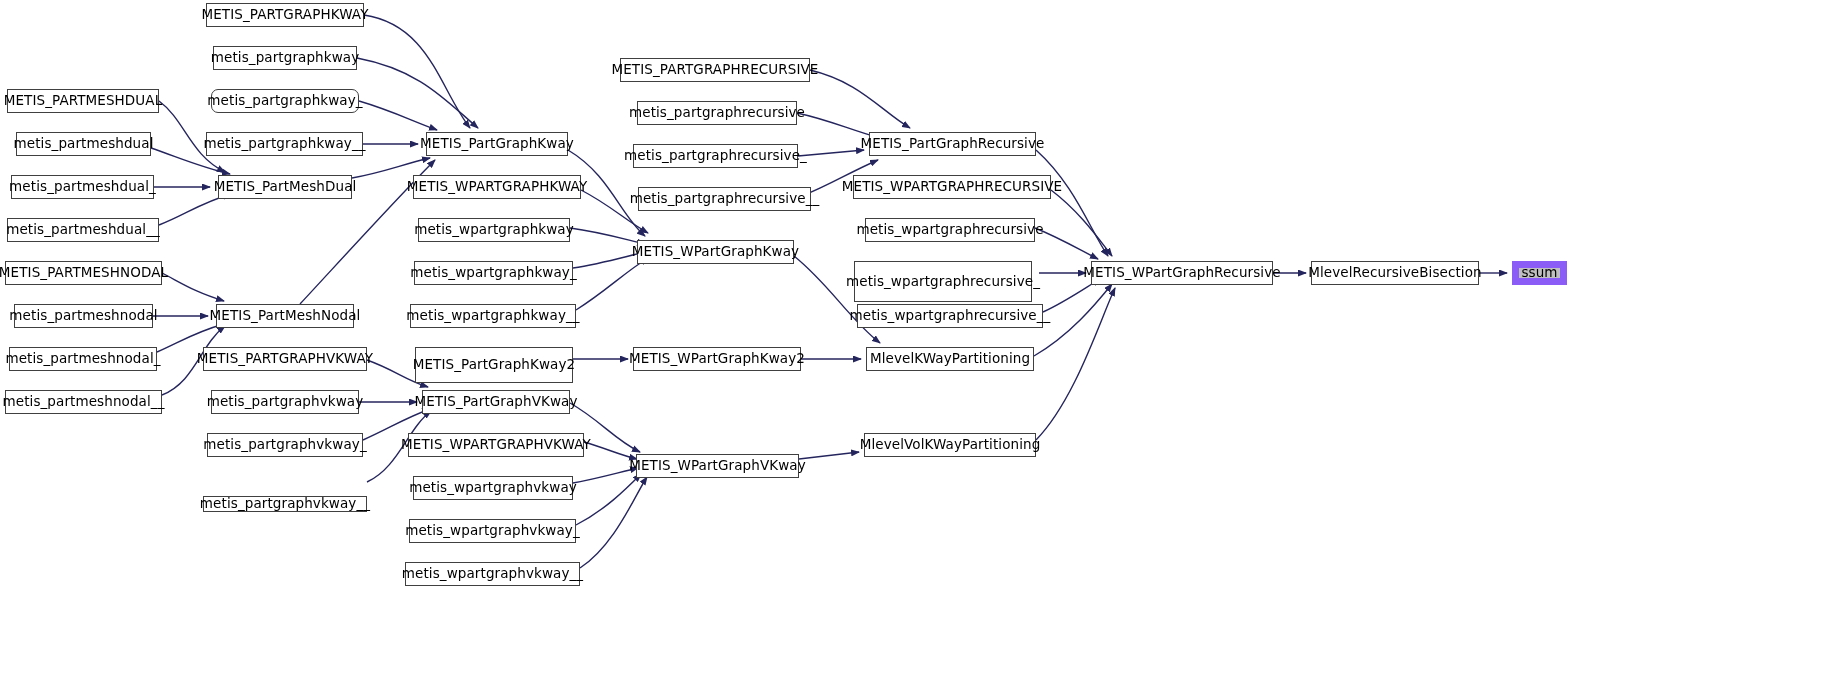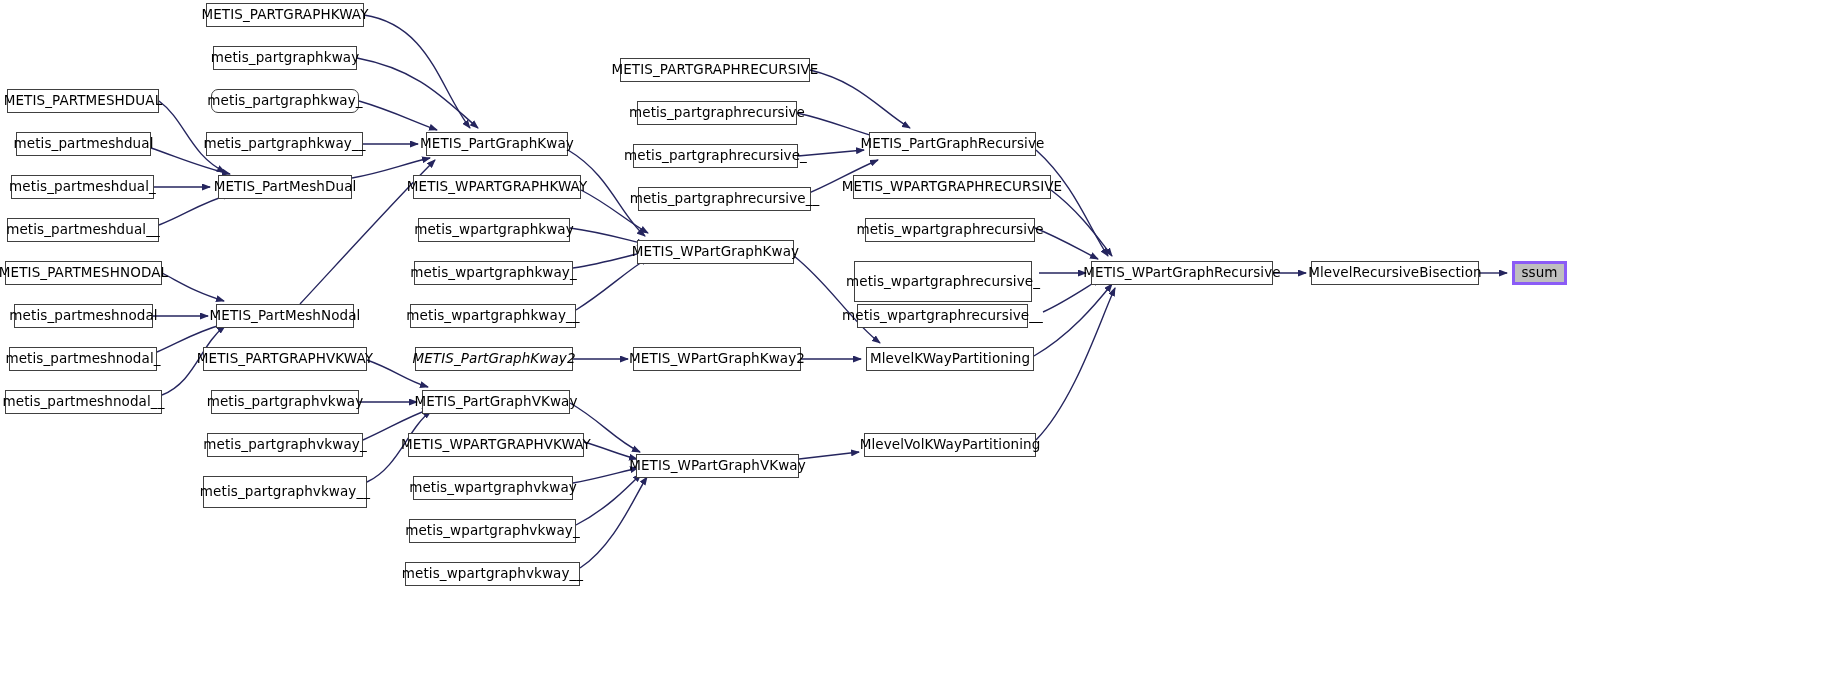--- a/index.html
+++ b/index.html
@@ -31,21 +31,21 @@
     justify-content:center;
     white-space:nowrap;
     color:#000000;
     font-size:13.5px;
     letter-spacing:0.1px;
     line-height:1;
     z-index:2;
   }
   .node.highlight{
     background:#bfbfbf;
-    border:3px solid #8b5cf6;
+    border:7px solid #8b5cf6;
   }
   .node .label{
     display:block;
     padding:0 9px;
   }
 </style>
 </head>
 <body>
 
 <div id="canvas">
@@ -186,30 +186,30 @@
       </div>
       <div class="node" style="left: 14px; top: 304px; width: 139px; height: 24px;">
         <span class="label">metis_partmeshnodal</span>
       </div>
       <div class="node" style="left: 216px; top: 304px; width: 138px; height: 24px;">
         <span class="label">METIS_PartMeshNodal</span>
       </div>
       <div class="node" style="left: 410px; top: 304px; width: 166px; height: 24px;">
         <span class="label">metis_wpartgraphkway__</span>
       </div>
-      <div class="node" style="left: 857px; top: 304px; width: 171px; height: 24px;">
+      <div class="node" style="left: 857px; top: 304px; width: 186px; height: 24px;">
         <span class="label">metis_wpartgraphrecursive__</span>
       </div>
       <div class="node" style="left: 9px; top: 347px; width: 148px; height: 24px;">
         <span class="label">metis_partmeshnodal_</span>
       </div>
       <div class="node" style="left: 203px; top: 347px; width: 164px; height: 24px;">
         <span class="label">METIS_PARTGRAPHVKWAY</span>
       </div>
-      <div class="node" style="left: 415px; top: 347px; width: 158px; height: 24px; font-style: italic;">
+      <div class="node" style="left: 415px; top: 347px; width: 158px; height: 36px;">
         <span class="label">METIS_PartGraphKway2</span>
       </div>
       <div class="node" style="left: 633px; top: 347px; width: 168px; height: 24px;">
         <span class="label">METIS_WPartGraphKway2</span>
       </div>
       <div class="node" style="left: 866px; top: 347px; width: 168px; height: 24px;">
         <span class="label">MlevelKWayPartitioning</span>
       </div>
       <div class="node" style="left: 5px; top: 390px; width: 157px; height: 24px;">
         <span class="label">metis_partmeshnodal__</span>
@@ -222,21 +222,21 @@
       </div>
       <div class="node" style="left: 207px; top: 433px; width: 156px; height: 24px;">
         <span class="label">metis_partgraphvkway_</span>
       </div>
       <div class="node" style="left: 408px; top: 433px; width: 176px; height: 24px;">
         <span class="label">METIS_WPARTGRAPHVKWAY</span>
       </div>
       <div class="node" style="left: 864px; top: 433px; width: 172px; height: 24px;">
         <span class="label">MlevelVolKWayPartitioning</span>
       </div>
-      <div class="node" style="left: 203px; top: 476px; width: 164px; height: 32px;">
+      <div class="node" style="left: 203px; top: 496px; width: 164px; height: 16px;">
         <span class="label">metis_partgraphvkway__</span>
       </div>
       <div class="node" style="left: 636px; top: 454px; width: 163px; height: 24px;">
         <span class="label">METIS_WPartGraphVKway</span>
       </div>
       <div class="node" style="left: 413px; top: 476px; width: 160px; height: 24px;">
         <span class="label">metis_wpartgraphvkway</span>
       </div>
       <div class="node" style="left: 409px; top: 519px; width: 167px; height: 24px;">
         <span class="label">metis_wpartgraphvkway_</span>

